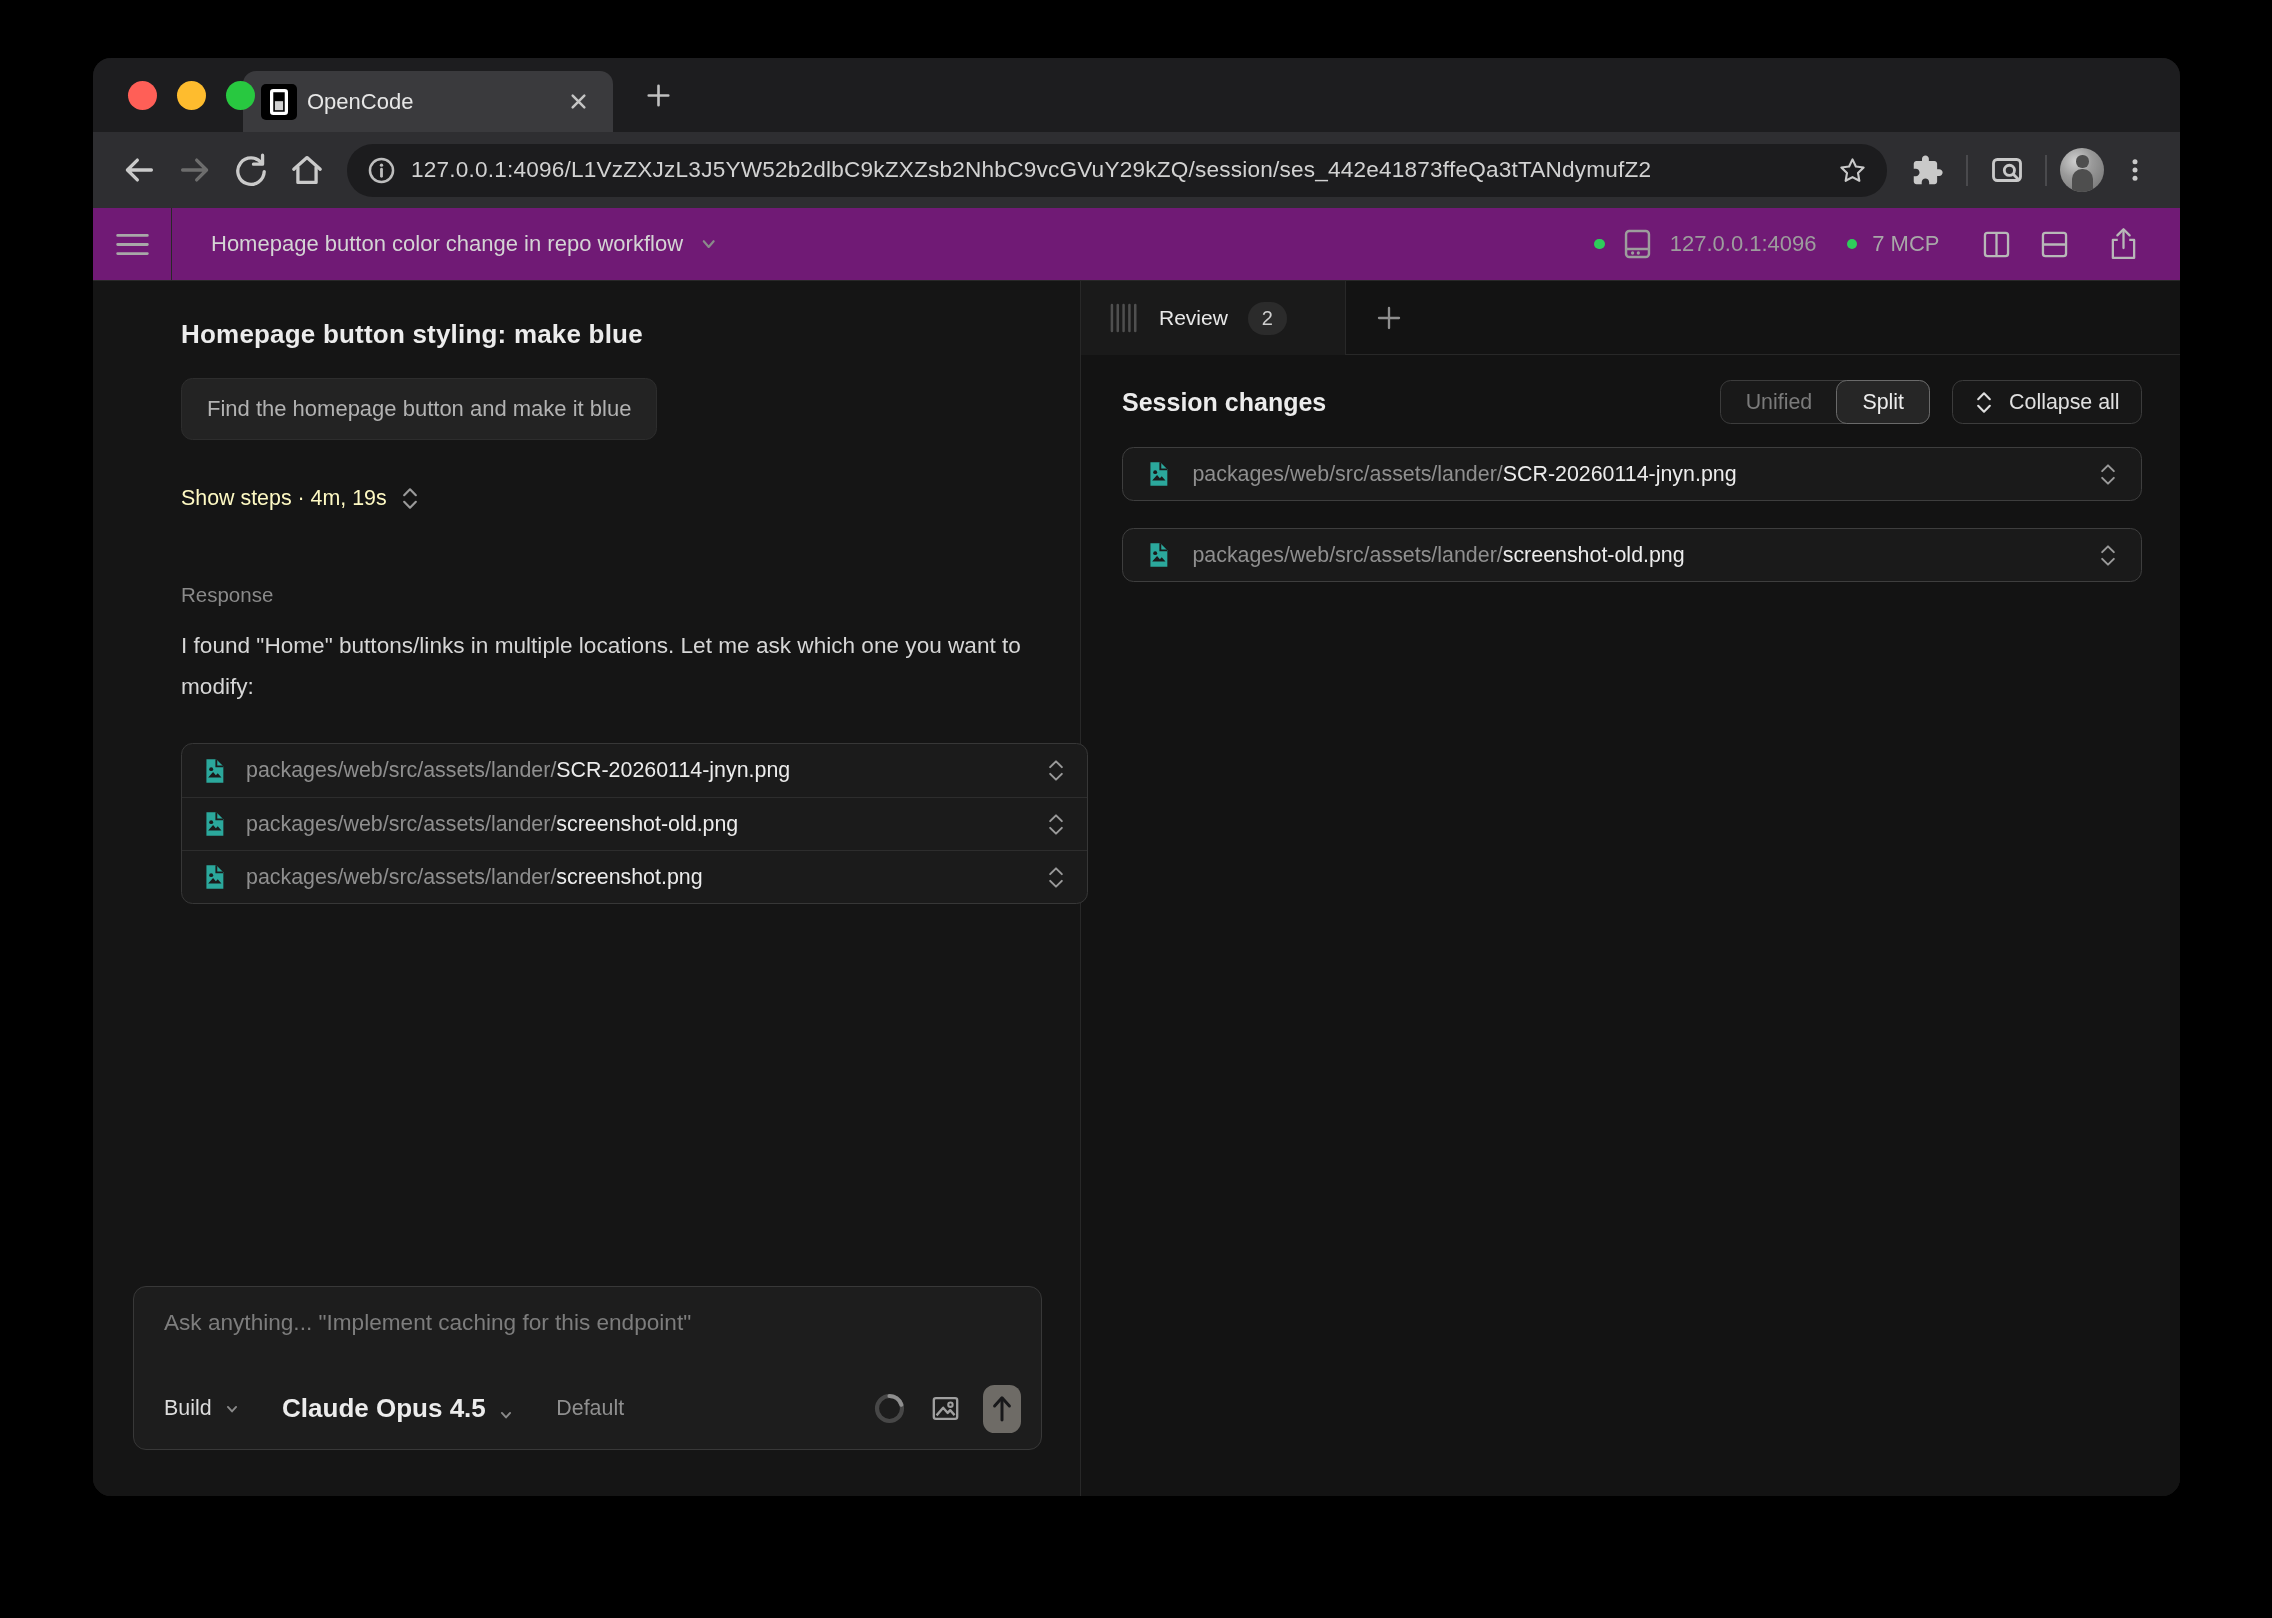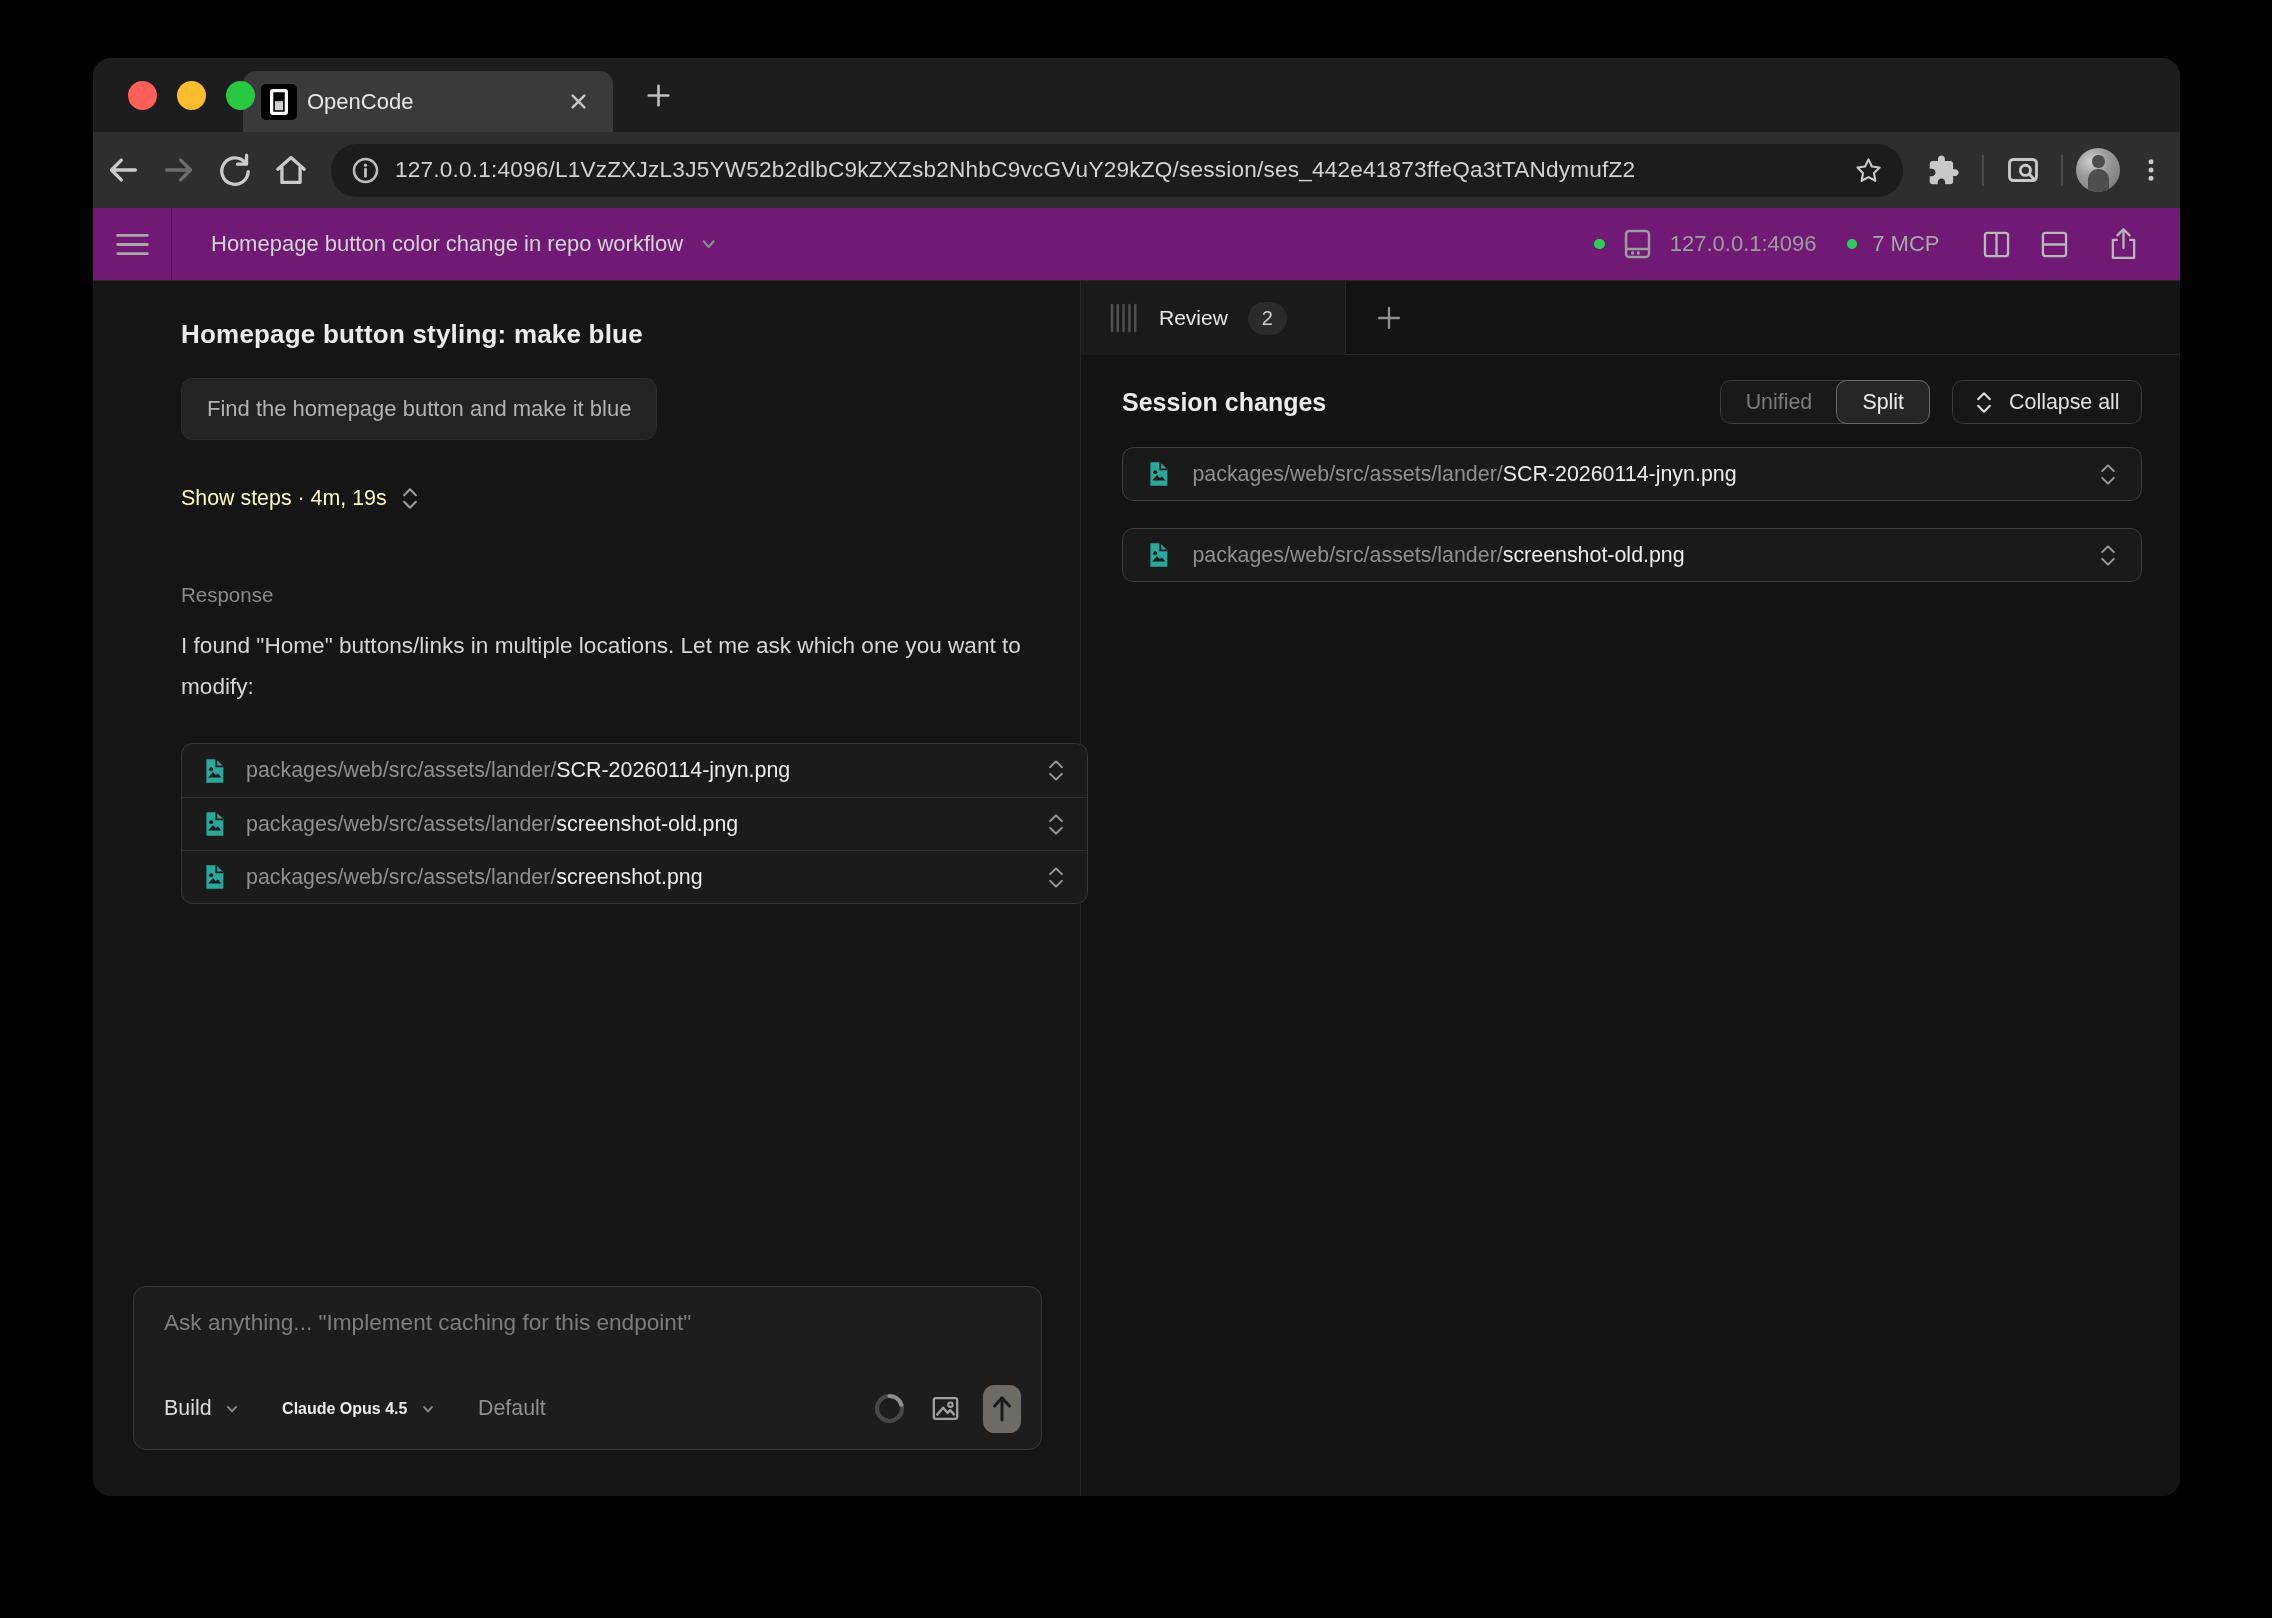--- a/index.html
+++ b/index.html
@@ -15,21 +15,21 @@
   .traffic { position:absolute; left:35px; top:0; height:74px; display:flex; align-items:center; gap:20px; }
   .tl-dot { width:29px; height:29px; border-radius:50%; }
   .tab { margin-left:150px; width:370px; height:61px; background:#3a3a3d; border-radius:13px 13px 0 0;
     display:flex; align-items:center; padding:0 18px; gap:10px; }
   .favicon { width:36px; height:36px; background:#000; border-radius:5px; display:flex; align-items:center; justify-content:center; flex-shrink:0; }
   .tabtitle { flex:1; color:#e6e6e6; font-size:22px; white-space:nowrap; overflow:hidden; }
   .tabclose { width:33px; height:33px; display:flex; align-items:center; justify-content:center; border-radius:50%; }
   .newtab { align-self:center; width:49px; height:49px; margin-left:21.4px; display:flex; align-items:center; justify-content:center; }
 
   
-  .toolbar { height:76px; background:#2e2e31; display:flex; align-items:center; padding:0 4px; gap:5px; flex-shrink:0; }
+  .toolbar { height:76px; background:#2e2e31; display:flex; align-items:center; padding:0 20px; gap:5px; flex-shrink:0; }
   .tbtn { width:51px; height:51px; border-radius:50%; display:flex; align-items:center; justify-content:center; flex-shrink:0; }
   .omnibox { flex:1; min-width:0; height:53px; background:#1c1c1e; border-radius:26px; display:flex; align-items:center;
     padding:0 18px; gap:13px; margin:0 10px; }
   .url { flex:1; color:#d2d2d2; font-size:22.6px; white-space:nowrap; overflow:hidden; letter-spacing:0.2px; }
   .sep { width:1.6px; height:31px; background:#4a4a4d; margin:0 8.2px; flex-shrink:0; }
   .avatar { width:44px; height:44px; border-radius:50%; background:radial-gradient(circle at 35% 30%, #cfcfcf 0%, #9a9a9a 40%, #6f6f6f 100%); position:relative; overflow:hidden; flex-shrink:0; }
   .avatar::after { content:""; position:absolute; left:11.5px; top:21.4px; width:21.4px; height:25px; background:#4e4e4e; border-radius:10px 10px 0 0; }
   .avatar::before { content:""; position:absolute; left:16.4px; top:7.4px; width:12.3px; height:12.3px; background:#4e4e4e; border-radius:50%; }
 
   
@@ -60,21 +60,21 @@
   .fchev { margin-left:auto; flex-shrink:0; display:flex; }
 
   
   .composer { position:absolute; left:40px; right:38px; bottom:46px; height:164px; background:#1d1d1d;
     border:0.8px solid #383838; border-radius:13px; }
   .composer textarea { position:absolute; left:30px; top:23px; right:30px; height:66px; background:transparent; border:none;
     resize:none; outline:none; font-family:"Liberation Sans", sans-serif; font-size:22.6px; color:#d6d6d6; }
   .composer textarea::placeholder { color:#7d7d7d; }
   .crow { position:absolute; left:30px; right:20px; bottom:16.4px; display:flex; align-items:center; }
   .cmode { display:flex; align-items:center; gap:11.5px; color:#dcdcdc; font-size:21.4px; }
-  .cmodel { display:flex; align-items:flex-end; gap:11.5px; color:#ececec; font-size:16px; font-weight:600; margin-left:41px; }
+  .cmodel { display:flex; align-items:flex-end; gap:11.5px; color:#ececec; font-size:26px; font-weight:600; margin-left:41px; }
   .cagent { color:#8f8f8f; font-size:21.4px; margin-left:41px; }
   .cicons { margin-left:auto; display:flex; align-items:center; gap:21.4px; }
   .sendbtn { width:38px; height:48px; border-radius:11.5px; background:#6e6b66; display:flex; align-items:center; justify-content:center; }
 
   
   .rightpanel { flex:1; background:#131313; border-left:0.8px solid #282828; display:flex; flex-direction:column; min-width:0; }
   .rtabbar { height:74px; display:flex; flex-shrink:0; }
   .rtab { width:265px; background:#1a1a1a; border-right:0.8px solid #282828; display:flex; align-items:center; padding:0 28px; gap:20px; flex-shrink:0; }
   .rtabname { color:#e8e8e8; font-size:21px; }
   .rbadge { min-width:39px; height:33px; padding:0 11.5px; border-radius:16.4px; background:#2b2b2b; color:#cfcfcf; font-size:20px;

